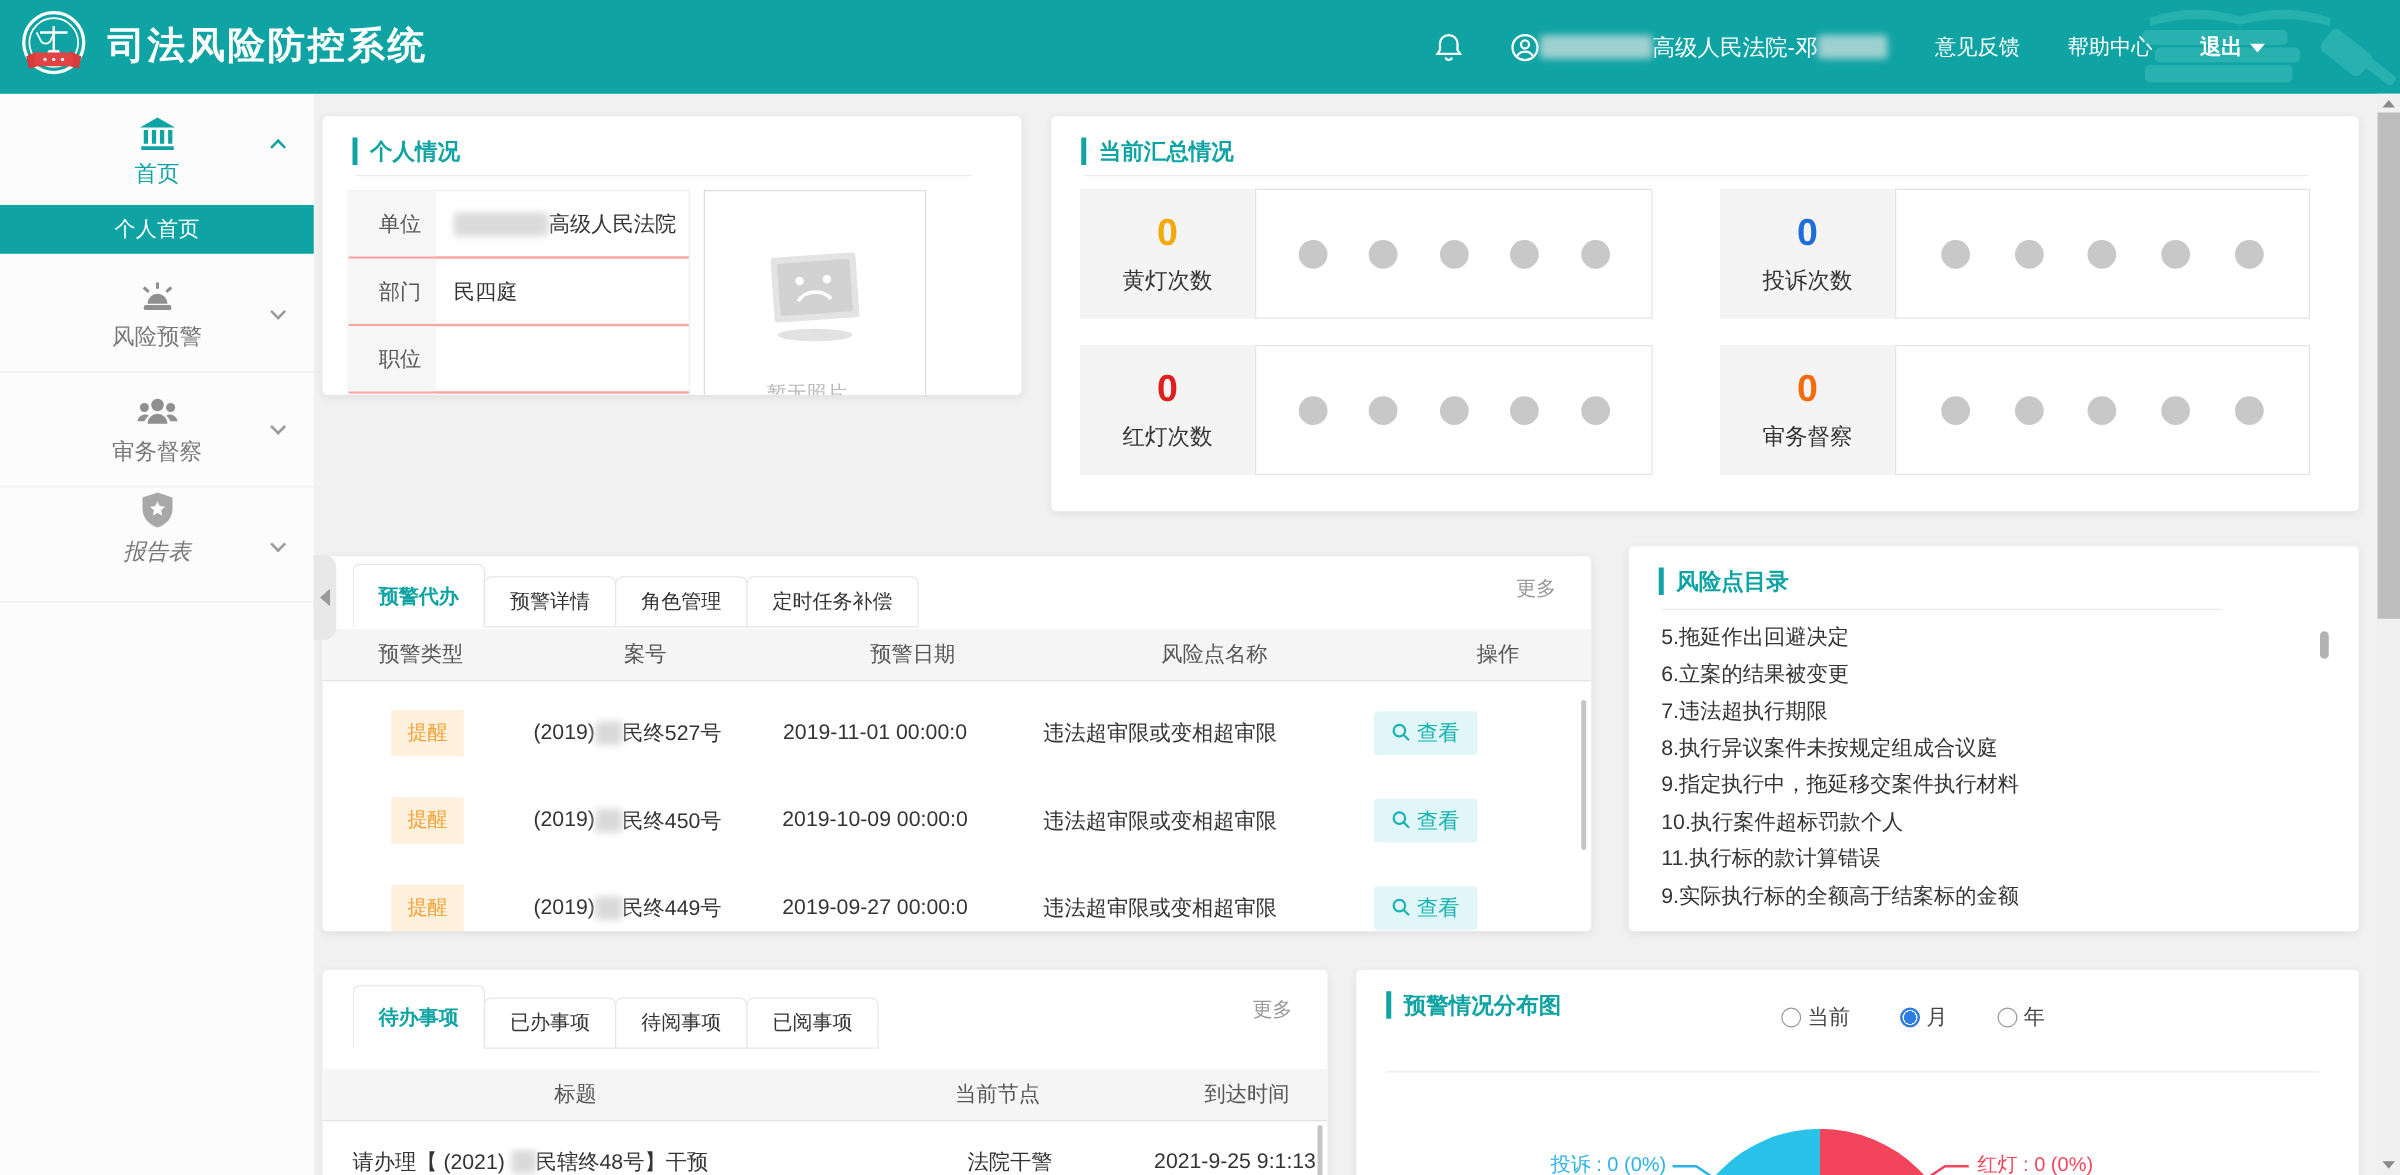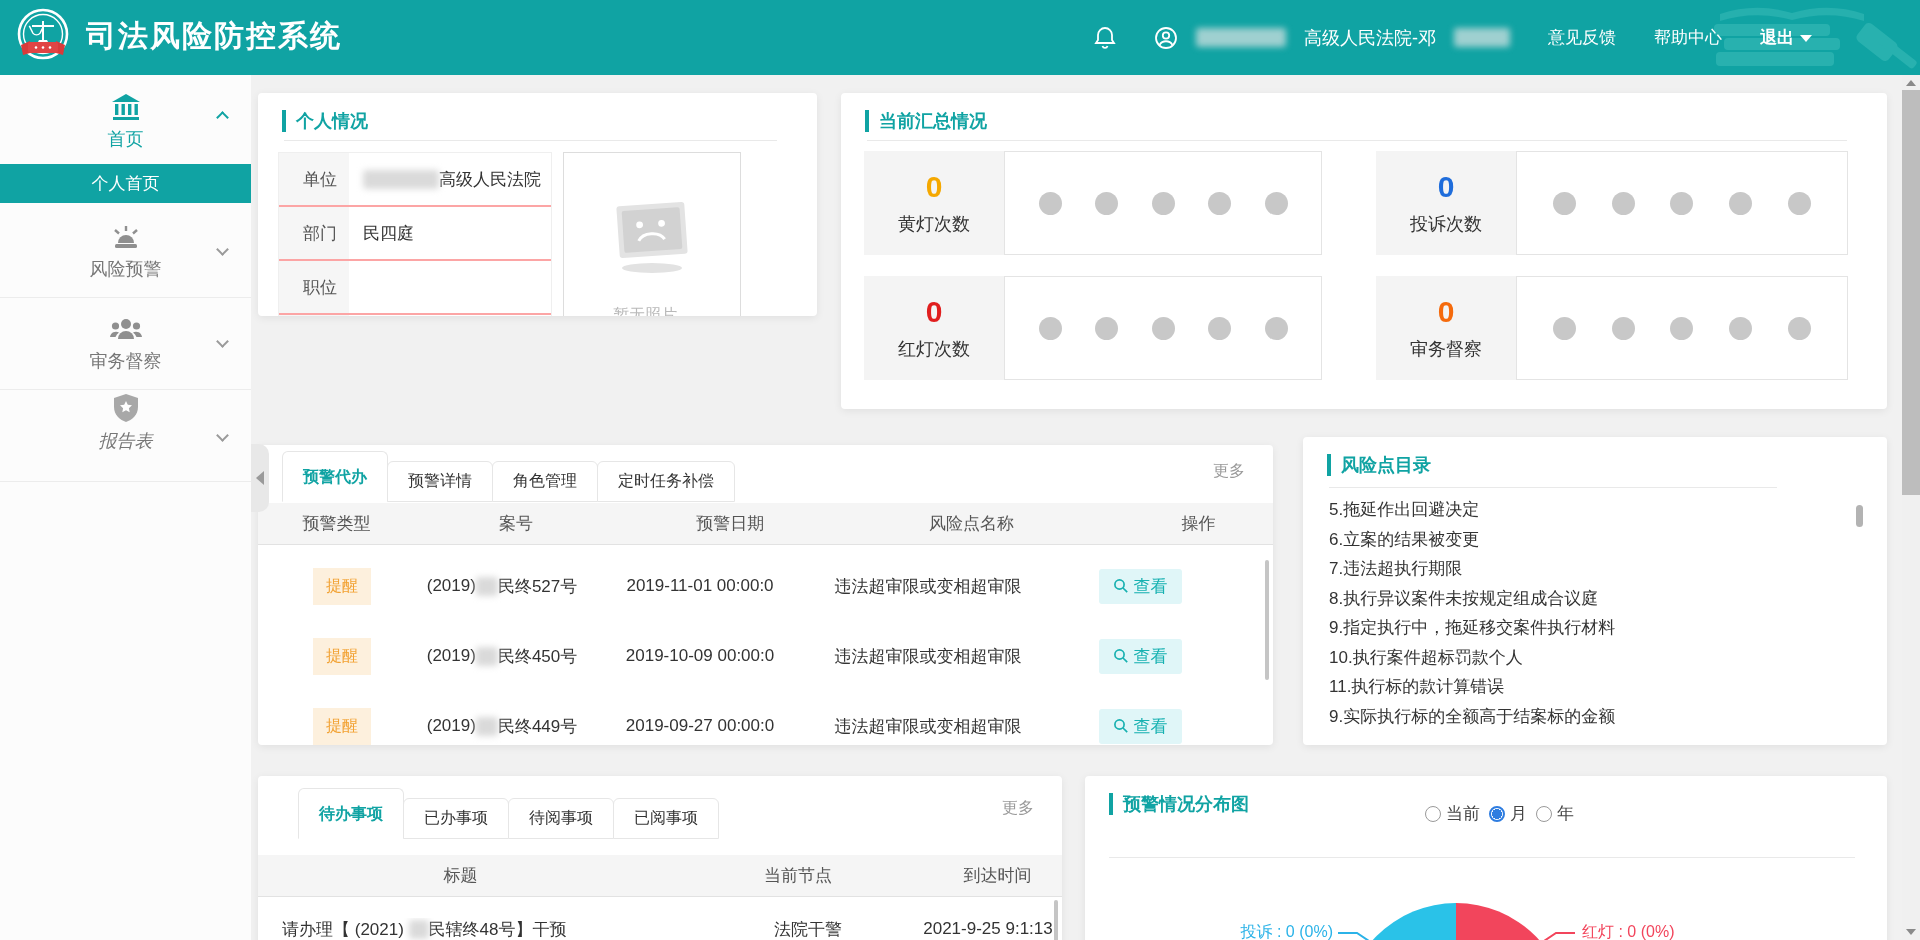--- a/index.html
+++ b/index.html
@@ -6,21 +6,21 @@
   html,body { width:1920px; height:940px; overflow:hidden; background:#f1f1f1;
     font-family:"Liberation Sans","DejaVu Sans",sans-serif; color:#333; font-size:17px; }
   body { position:relative; }
 
   
   .topbar { position:absolute; left:0; top:0; width:1920px; height:75px; background:#10a3a3; z-index:30; overflow:hidden;padding-left:15px; }
   .brand { position:absolute; left:14px; top:7px; display:flex; align-items:center; gap:14px; }
   .app-title { color:#fff; font-size:30px; font-weight:900; letter-spacing:2px; }
   .top-right { position:absolute; right:108px; top:0; height:75px; display:flex; align-items:center; gap:38px; color:#fff; z-index:5;}
   .top-link { color:#fff; font-size:17px; cursor:pointer; white-space:nowrap; }
-  .user-chip { display:flex; align-items:center; gap:18px; font-size:18px; }
+  .user-chip { display:flex; align-items:center; gap:0; font-size:18px; }
   .caret-down { display:inline-block; width:0; height:0; border-left:6px solid transparent; border-right:6px solid transparent; border-top:7px solid #fff; margin-left:6px; vertical-align:middle;}
   .decor { position:absolute; right:0; top:0; width:240px; height:75px; opacity:.8; }
 
   
   .redact { display:inline-block; height:19px; background:#dadada; border-radius:3px; filter:blur(3px); vertical-align:-4px; }
   .redact.light { background:#9fd0d0; }
   .w90{width:90px}.w56{width:56px}.w76{width:76px}.w30{width:30px}.w22{width:22px}.w20{width:20px}
 
   
   .sidebar { position:absolute; left:0; top:75px; width:251px; height:865px; background:#fcfcfc; }
@@ -86,30 +86,30 @@
   .view-btn { display:flex; align-items:center; gap:5px; background:#e0f6f8; color:#17b1b1; padding:6px 14px; border-radius:3px; cursor:pointer; font-size:17px;}
   .vthumb { position:absolute; background:#c5c5c5; border-radius:2px; }
 
   
   #risk-card { left:1303px; top:437px; width:584px; height:308px; }
   .risk-list { position:absolute; left:26px; top:58px; right:40px; }
   .risk-item { line-height:29.5px; font-size:17px; color:#333; white-space:nowrap; }
 
   
   #todo-card { left:258px; top:776px; width:804px; height:310px; }
-  #todo-card .tabs { left:40px; top:12px; }
+  #todo-card .tabs { left:24px; top:12px; }
   #todo-card .more-link { top:22px; }
   #todo-card .thead { top:79px; }
   .tw1{width:440px}.tw2{width:220px}.tw3{width:140px}
   .trow { position:absolute; left:0; width:100%; height:58px; display:flex; align-items:center; }
   .trow .cell-title { width:440px; padding-left:24px; white-space:nowrap; overflow:hidden; }
 
   
   #chart-card { left:1085px; top:776px; width:802px; height:310px; }
-  .radio-group { position:absolute; left:340px; top:26px; display:flex; gap:9px; font-size:17px; color:#444; }
+  .radio-group { position:absolute; left:340px; top:26px; display:flex; gap:40px; font-size:17px; color:#444; }
   .radio { display:flex; align-items:center; gap:5px; cursor:pointer; }
   .rdot { width:16px; height:16px; border:1px solid #9a9a9a; border-radius:50%; background:#fff; }
   .radio.checked .rdot { border:2px solid #2f7de0; background:radial-gradient(circle,#2f7de0 0 5px,#fff 5px); }
   #chart-card .head-rule { left:24px; right:32px; top:81px; }
   .pie-wrap { position:absolute; left:259px; top:127px; width:224px; height:224px; }
   .pie-label { position:absolute; top:146px; font-size:16px; white-space:nowrap; }
   .pie-label.left { right:554px; color:#2bb3e8; }
   .pie-label.right { left:497px; color:#f2455c; }
   .leader { position:absolute; left:0; top:0; width:802px; height:310px; pointer-events:none; }
 

